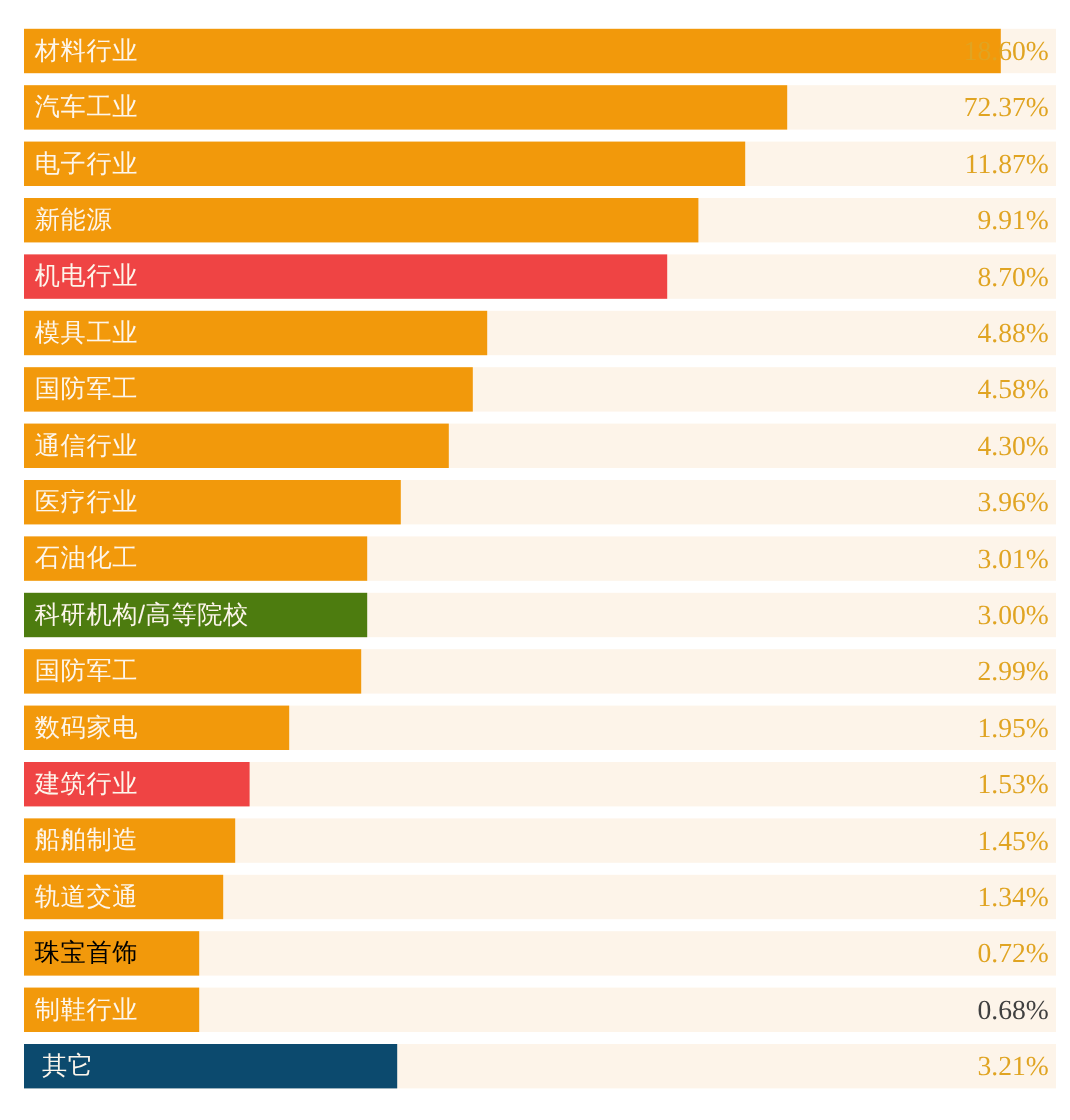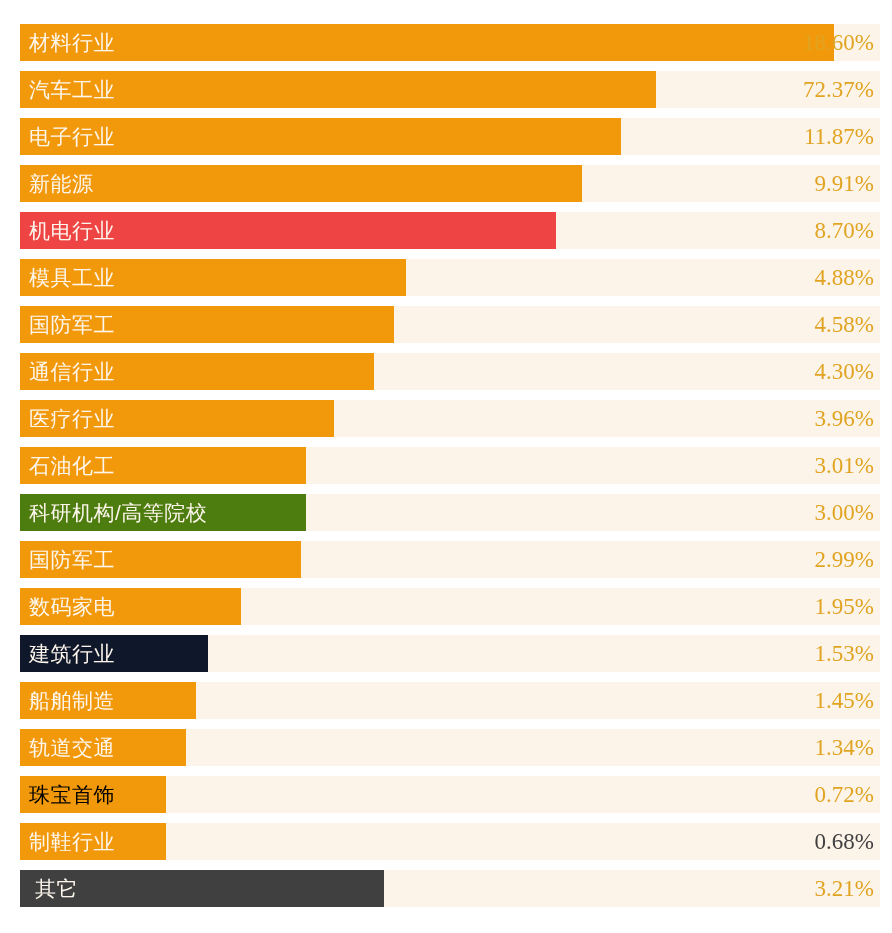--- a/index.html
+++ b/index.html
@@ -178,21 +178,21 @@
       </div>
       <div class="row">
         <div class="track" style="background: rgb(253, 244, 233); width: 860px;"></div>
         <div class="bar" style="background: rgb(242, 153, 11); width: 221px;">
           <span class="bar-label" style="color: rgb(253, 246, 236);">数码家电</span>
         </div>
         <div class="value" style="color: rgb(224, 164, 34); width: 860px;">1.95%</div>
       </div>
       <div class="row">
         <div class="track" style="background: rgb(253, 244, 233); width: 860px;"></div>
-        <div class="bar" style="background: #0f172a; width: 188px;">
+        <div class="bar" style="background: #ef4444; width: 188px;">
           <span class="bar-label" style="color: rgb(253, 246, 236);">建筑行业</span>
         </div>
         <div class="value" style="color: rgb(224, 164, 34); width: 860px;">1.53%</div>
       </div>
       <div class="row">
         <div class="track" style="background: rgb(253, 244, 233); width: 860px;"></div>
         <div class="bar" style="background: rgb(242, 153, 11); width: 176px;">
           <span class="bar-label" style="color: rgb(253, 246, 236);">船舶制造</span>
         </div>
         <div class="value" style="color: rgb(224, 164, 34); width: 860px;">1.45%</div>
@@ -213,19 +213,19 @@
       </div>
       <div class="row">
         <div class="track" style="background: rgb(253, 244, 233); width: 860px;"></div>
         <div class="bar" style="background: rgb(242, 153, 11); width: 146px;">
           <span class="bar-label" style="color: rgb(253, 246, 236);">制鞋行业</span>
         </div>
         <div class="value" style="color: #404040; width: 799px;">0.68%</div>
       </div>
       <div class="row">
         <div class="track" style="background: rgb(253, 244, 233); width: 860px;"></div>
-        <div class="bar" style="background: #404040; width: 364px; padding-left: 15px;">
+        <div class="bar" style="background: #0c4a6e; width: 311px; padding-left: 15px;">
           <span class="bar-label" style="color: rgb(253, 246, 236);">其它</span>
         </div>
         <div class="value" style="color: rgb(224, 164, 34); width: 860px;">3.21%</div>
       </div>
     </div>
 </div>
 
 </body></html>

